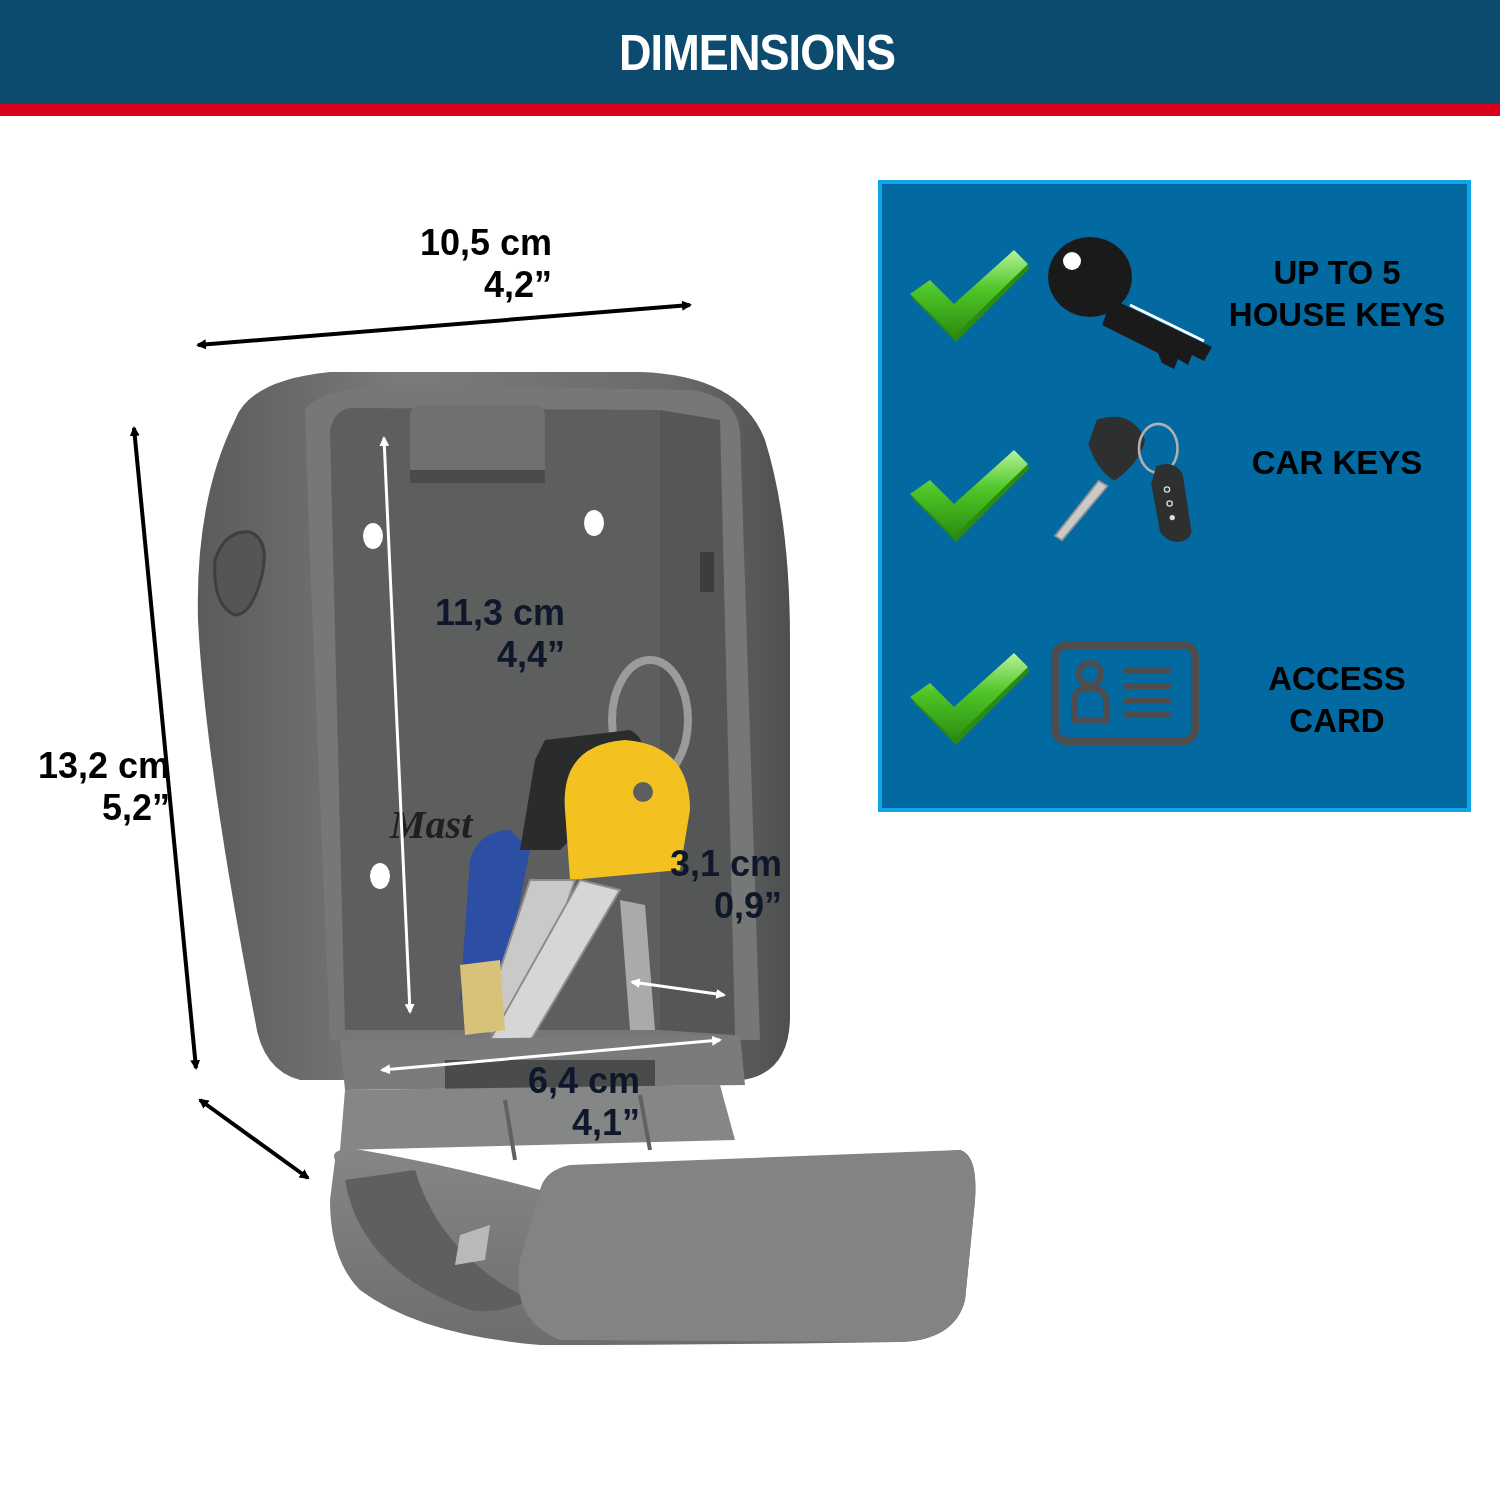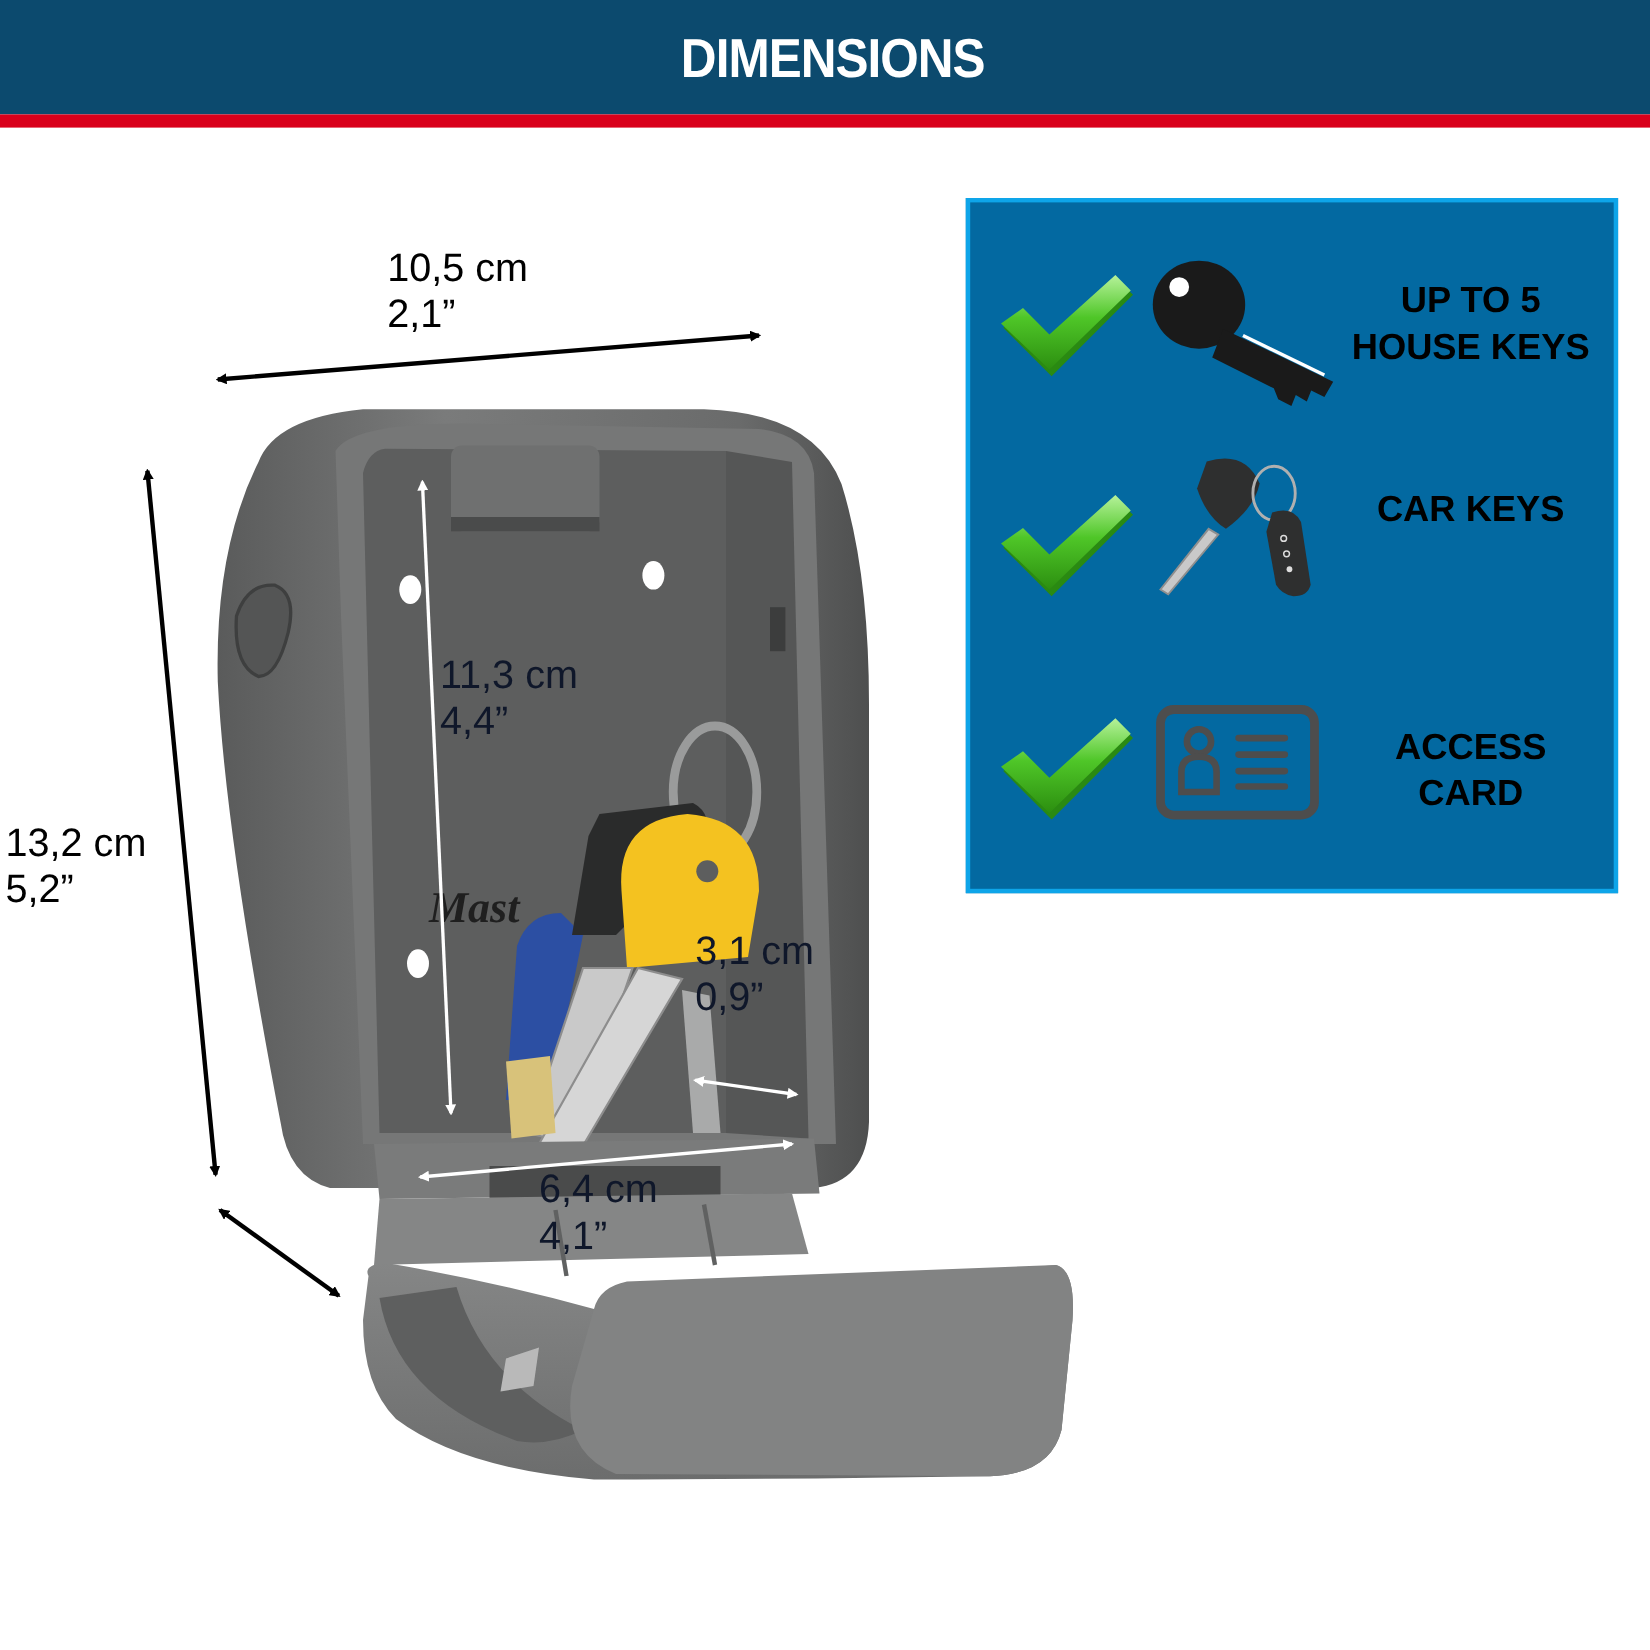--- a/index.html
+++ b/index.html
@@ -16,22 +16,22 @@
     .header-stripe {
       position: absolute; left: 0; top: 104px; width: 1500px; height: 12px;
       background: #d9001b;
     }
     .header-title {
       position: absolute; left: 0; top: 24px; width: 1514px; text-align: center;
       color: #ffffff; font-weight: bold; font-size: 50px; letter-spacing: -1px;
       transform: scaleX(0.9); transform-origin: center;
     }
     .dim-label {
-      position: absolute; font-weight: normal; font-size: 36px; line-height: 42px;
-      text-align: left; color: #000;
+      position: absolute; font-weight: bold; font-size: 36px; line-height: 42px;
+      text-align: right; color: #000;
     }
     .dim-label.white { color: #0f172a; }
     svg.overlay { position: absolute; left: 0; top: 0; }
     .panel {
       position: absolute; left: 878px; top: 180px; width: 585px; height: 624px;
       border: 4px solid #0ea5e9; box-sizing: content-box; background: #0369a1;
     }
     .feature-row { position: absolute; left: 0; width: 585px; height: 140px; }
     .feature-check { position: absolute; left: 26px; width: 124px; height: 100px; }
     .feature-icon { position: absolute; left: 160px; width: 180px; height: 140px; }
@@ -130,21 +130,21 @@
   <line x1="134" y1="428" x2="196" y2="1068" stroke="#000" stroke-width="4" marker-end="url(#arrowBlack)" marker-start="url(#arrowBlackStart)"></line>
   <line x1="200" y1="1100" x2="308" y2="1178" stroke="#000" stroke-width="4" marker-end="url(#arrowBlack)" marker-start="url(#arrowBlackStart)"></line>
 
   <line x1="384" y1="438" x2="410" y2="1012" stroke="#fff" stroke-width="3" marker-end="url(#arrowWhite)" marker-start="url(#arrowWhiteStart)"></line>
   <line x1="632" y1="982" x2="724" y2="995" stroke="#fff" stroke-width="3" marker-end="url(#arrowWhite)" marker-start="url(#arrowWhiteStart)"></line>
   <line x1="382" y1="1070" x2="720" y2="1040" stroke="#fff" stroke-width="3" marker-end="url(#arrowWhite)" marker-start="url(#arrowWhiteStart)"></line>
 </svg>
 
 <div class="dim-label" style="left:352px; top:222px; width:200px;">
   <div>10,5 cm</div>
-  <div>2,1”</div>
+  <div>4,2”</div>
 </div>
 <div class="dim-label" style="left:5px; top:745px; width:165px;">
   <div>13,2 cm</div>
   <div>5,2”</div>
 </div>
 <div class="dim-label white" style="left:400px; top:592px; width:165px;">
   <div>11,3 cm</div>
   <div>4,4”</div>
 </div>
 <div class="dim-label white" style="left:632px; top:843px; width:150px;">

